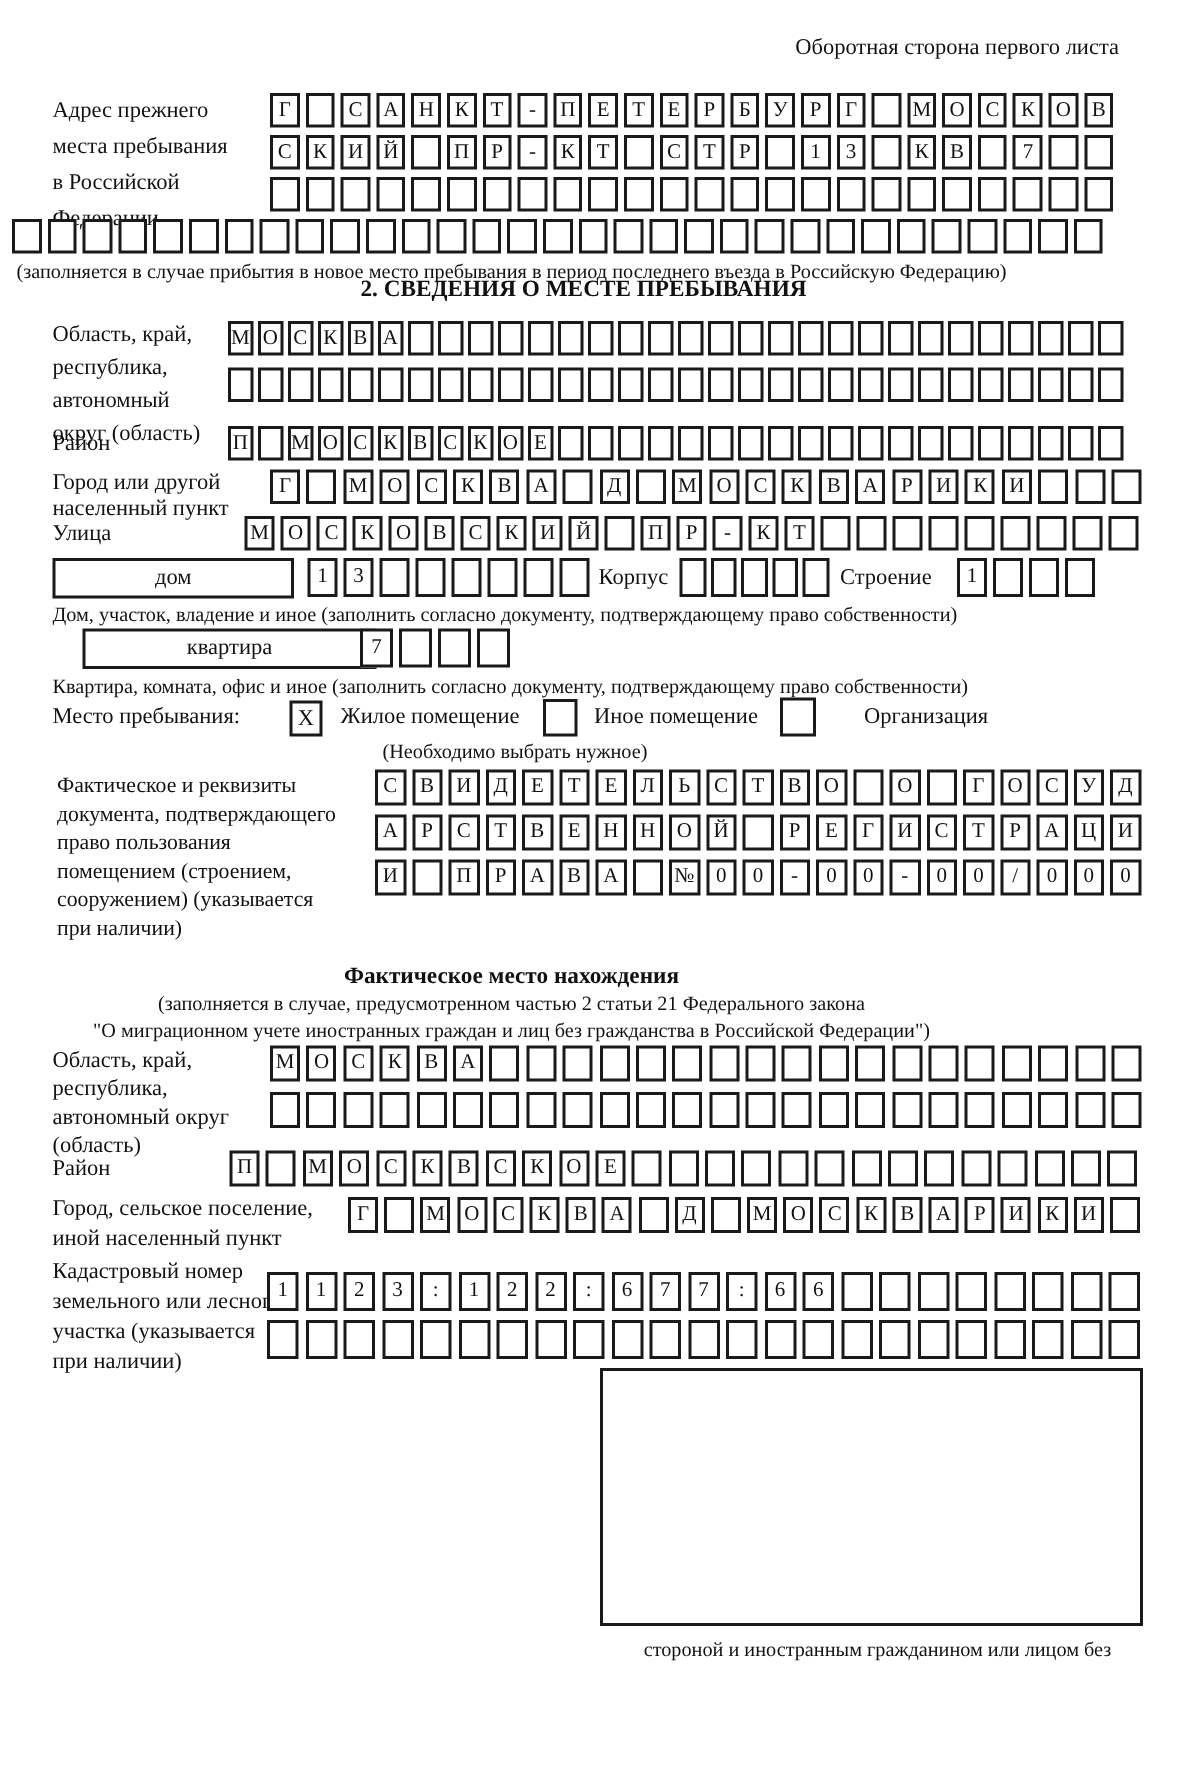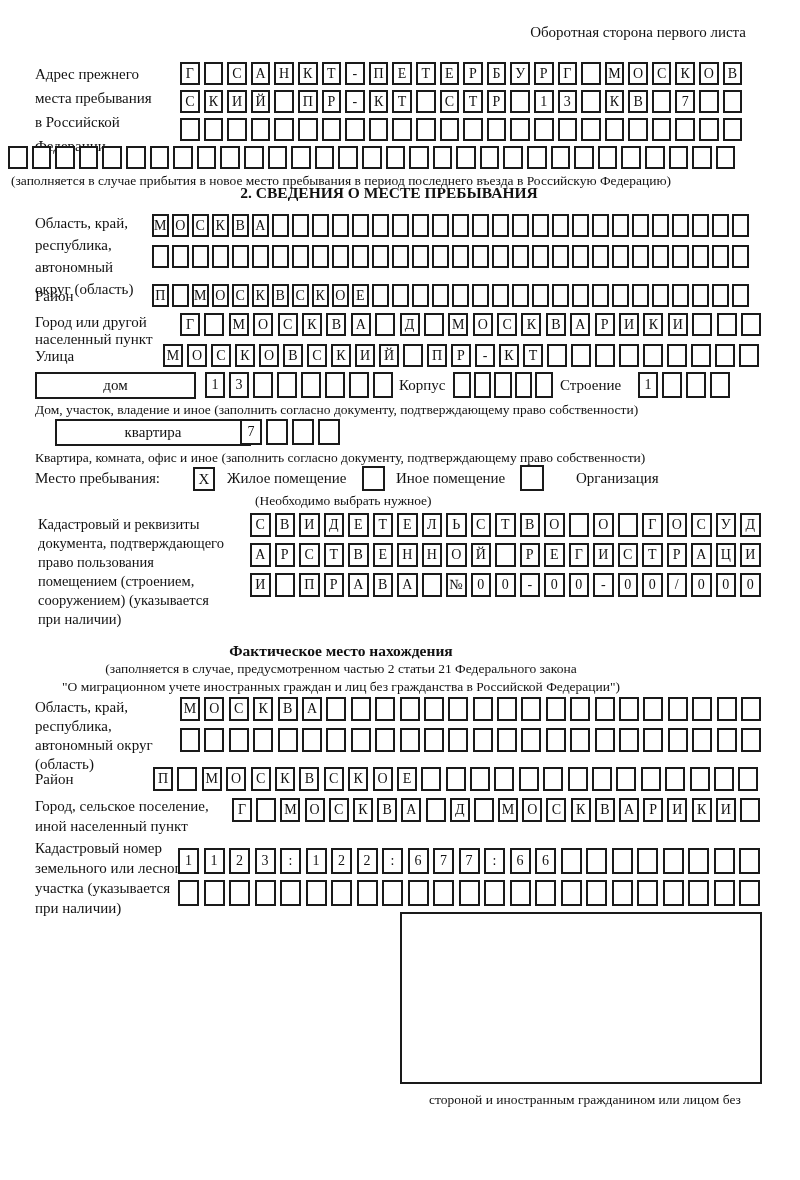--- a/index.html
+++ b/index.html
@@ -361,21 +361,21 @@
 
 <div class="abs lbl" style="left:35px;top:470px;">Место пребывания:</div>
 <div class="cb" style="left:193px;top:467px;width:22px;height:24px;">X</div>
 <div class="abs lbl" style="left:227px;top:470px;">Жилое помещение</div>
 <div class="cb" style="left:362px;top:466px;width:23px;height:25px;"></div>
 <div class="abs lbl" style="left:396px;top:470px;">Иное помещение</div>
 <div class="cb" style="left:520px;top:465px;width:24px;height:26px;"></div>
 <div class="abs lbl" style="left:576px;top:470px;">Организация</div>
 <div class="abs note" style="left:255px;top:493px;">(Необходимо выбрать нужное)</div>
 
-<div class="abs lbl" style="left:38px;top:516px;font-size:14.5px;">Кадастровый и реквизиты</div>
+<div class="abs lbl" style="left:38px;top:516px;font-size:14.5px;">Фактическое и реквизиты</div>
 <div class="abs lbl" style="left:38px;top:535px;font-size:14.5px;">документа, подтверждающего</div>
 <div class="abs lbl" style="left:38px;top:554px;font-size:14.5px;">право пользования</div>
 <div class="abs lbl" style="left:38px;top:573px;font-size:14.5px;">помещением (строением,</div>
 <div class="abs lbl" style="left:38px;top:592px;font-size:14.5px;">сооружением) (указывается</div>
 <div class="abs lbl" style="left:38px;top:611px;font-size:14.5px;">при наличии)</div>
 
 <div class="boxrow" style="left:250px;top:513px;--w:20.5px;--h:24px;--g:4px;">
     <span class="cell">С</span>
     <span class="cell">В</span>
     <span class="cell">И</span>

